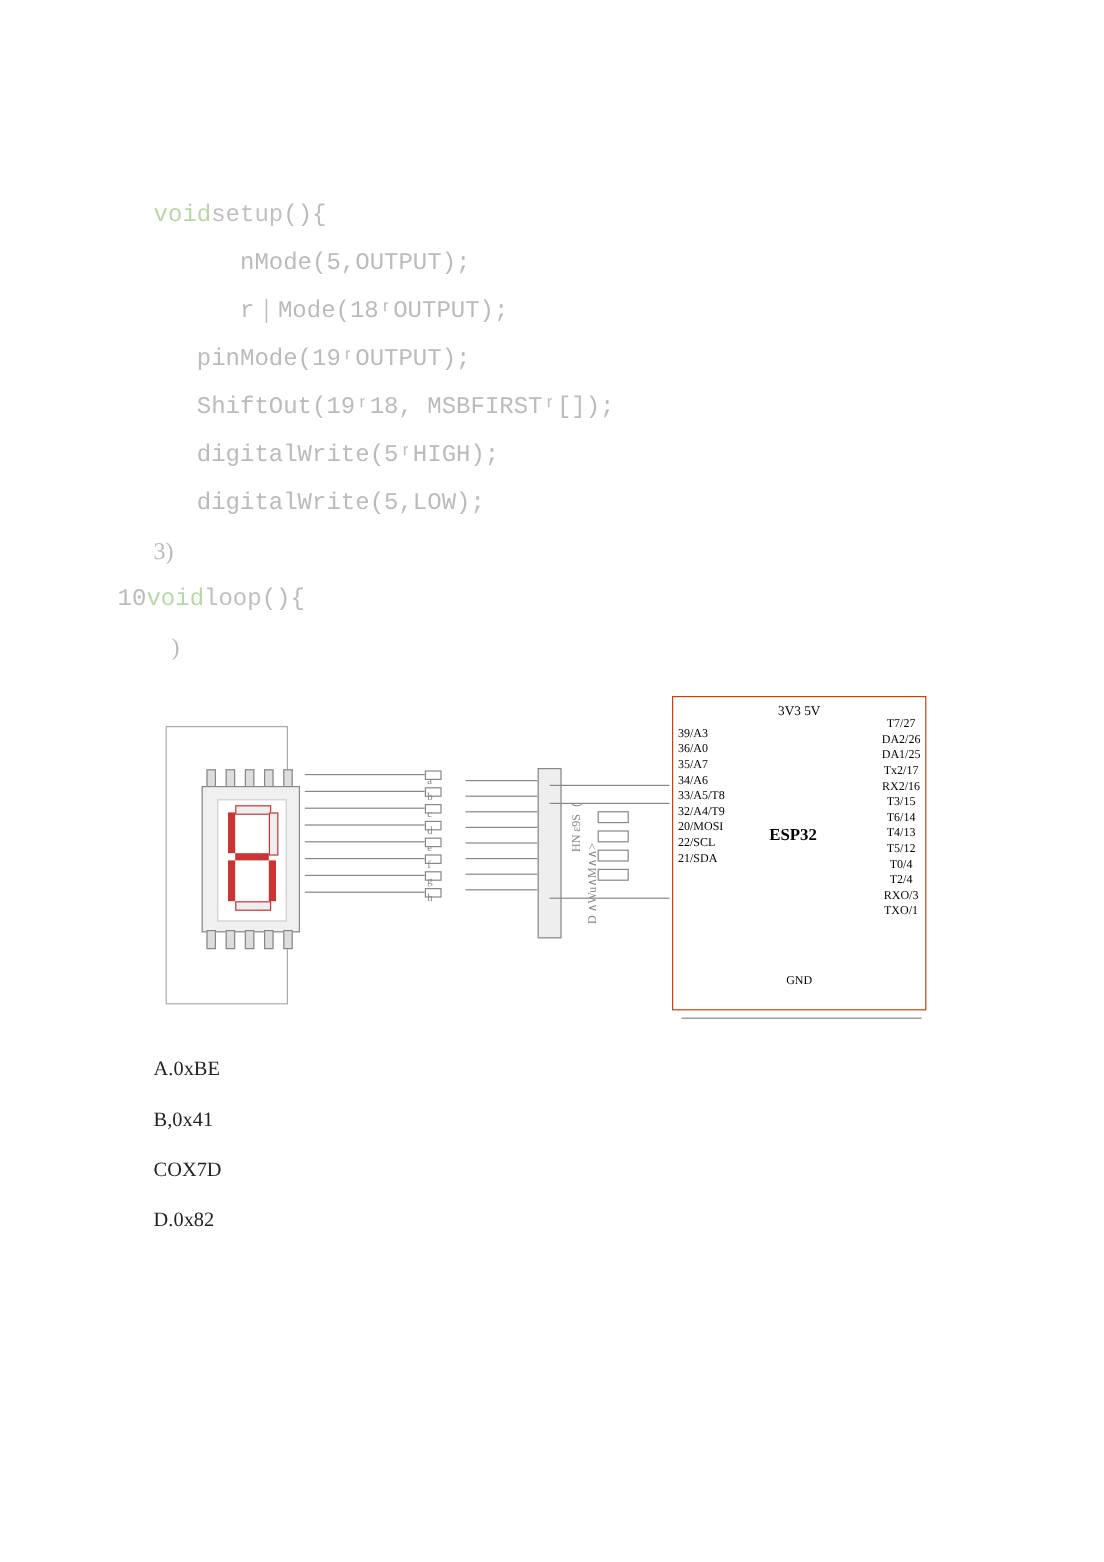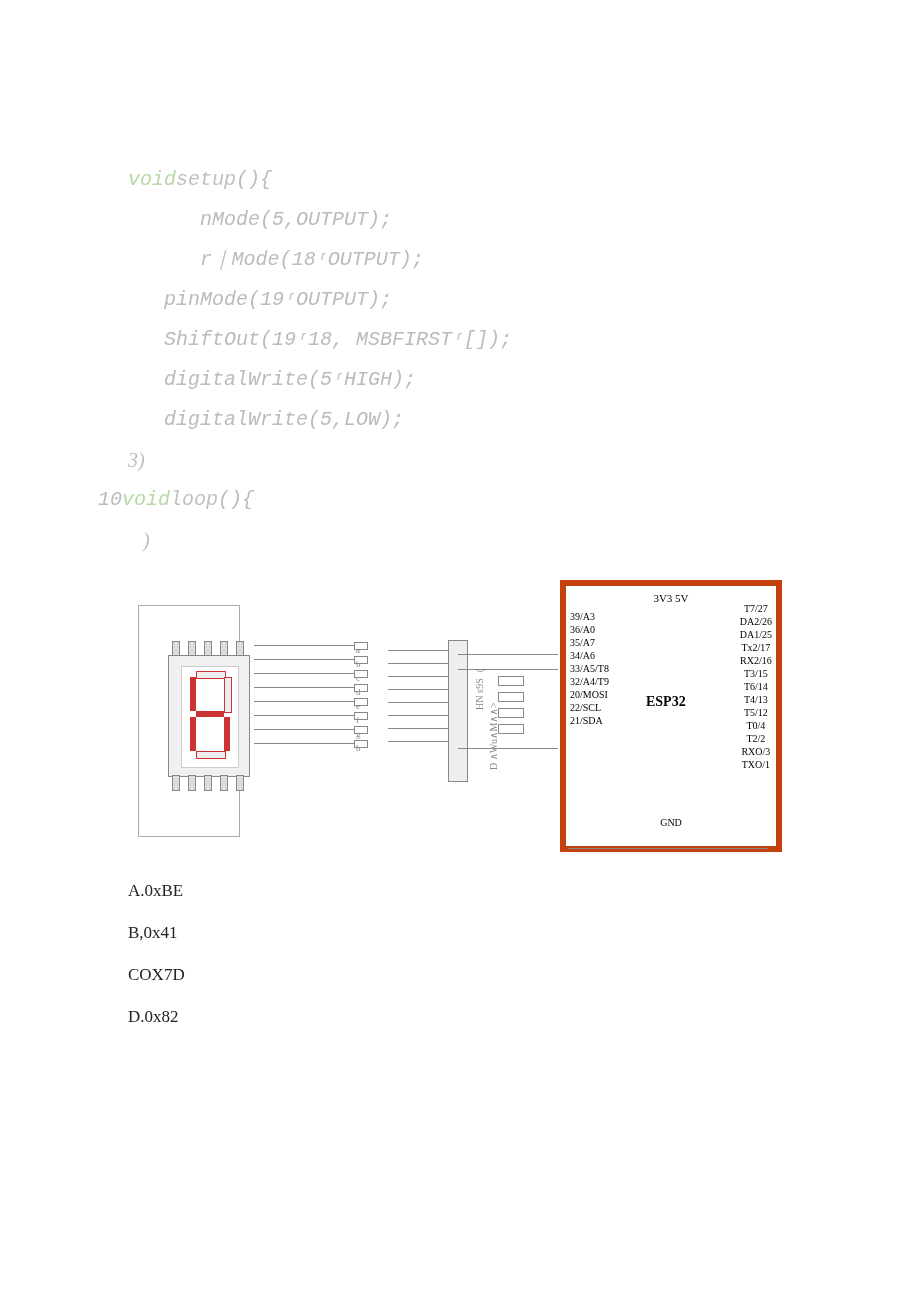--- a/index.html
+++ b/index.html
@@ -14,21 +14,21 @@
   }
   .code-block {
     position: absolute;
     left: 128px;
     top: 160px;
     font-family: "Courier New", monospace;
     font-size: 20px;
     line-height: 40px;
     color: #bbb;
   }
-  .code-line { white-space: pre; font-style: italic; }
+  .code-line { white-space: pre; }
   .kw { color: #b8d8a8; }
   .txt { color: #bbb; }
   .fn { color: #c0c0c0; }
   .dw { color: #d9b8a0; font-family: "Times New Roman", serif; }
   .num { color: #bbb; }
   .serif { font-family: "Times New Roman", serif; }
   .diagram-row {
     position: absolute;
     left: 128px;
     top: 580px;
@@ -150,21 +150,21 @@
   .esp-link .res::before {
     content:""; position:absolute; left: 40px; top: 2px;
     width: 24px; height: 8px; border: 1px solid #888;
   }
   .esp-board {
     position: absolute;
     left: 432px;
     top: 0;
     width: 210px;
     height: 260px;
-    border: 6px solid #c2410c;
+    border: 1px solid #c2410c;
     font-size: 11px;
     color: #000;
     background: #fff;
   }
   .esp-board .top-rail {
     position: absolute;
     top: 6px;
     left: 0; right: 0;
     text-align: center;
     font-size: 11px;
@@ -324,21 +324,21 @@
       <div>T7/27</div>
       <div>DA2/26</div>
       <div>DA1/25</div>
       <div>Tx2/17</div>
       <div>RX2/16</div>
       <div>T3/15</div>
       <div>T6/14</div>
       <div>T4/13</div>
       <div>T5/12</div>
       <div>T0/4</div>
-      <div>T2/2</div>
+      <div>T2/4</div>
       <div>RXO/3</div>
       <div>TXO/1</div>
     </div>
     <div class="chip-name">ESP32</div>
     <div class="gnd">GND</div>
   </div>
   <div class="bottom-line"></div>
 </div>
 
 <div class="options">

